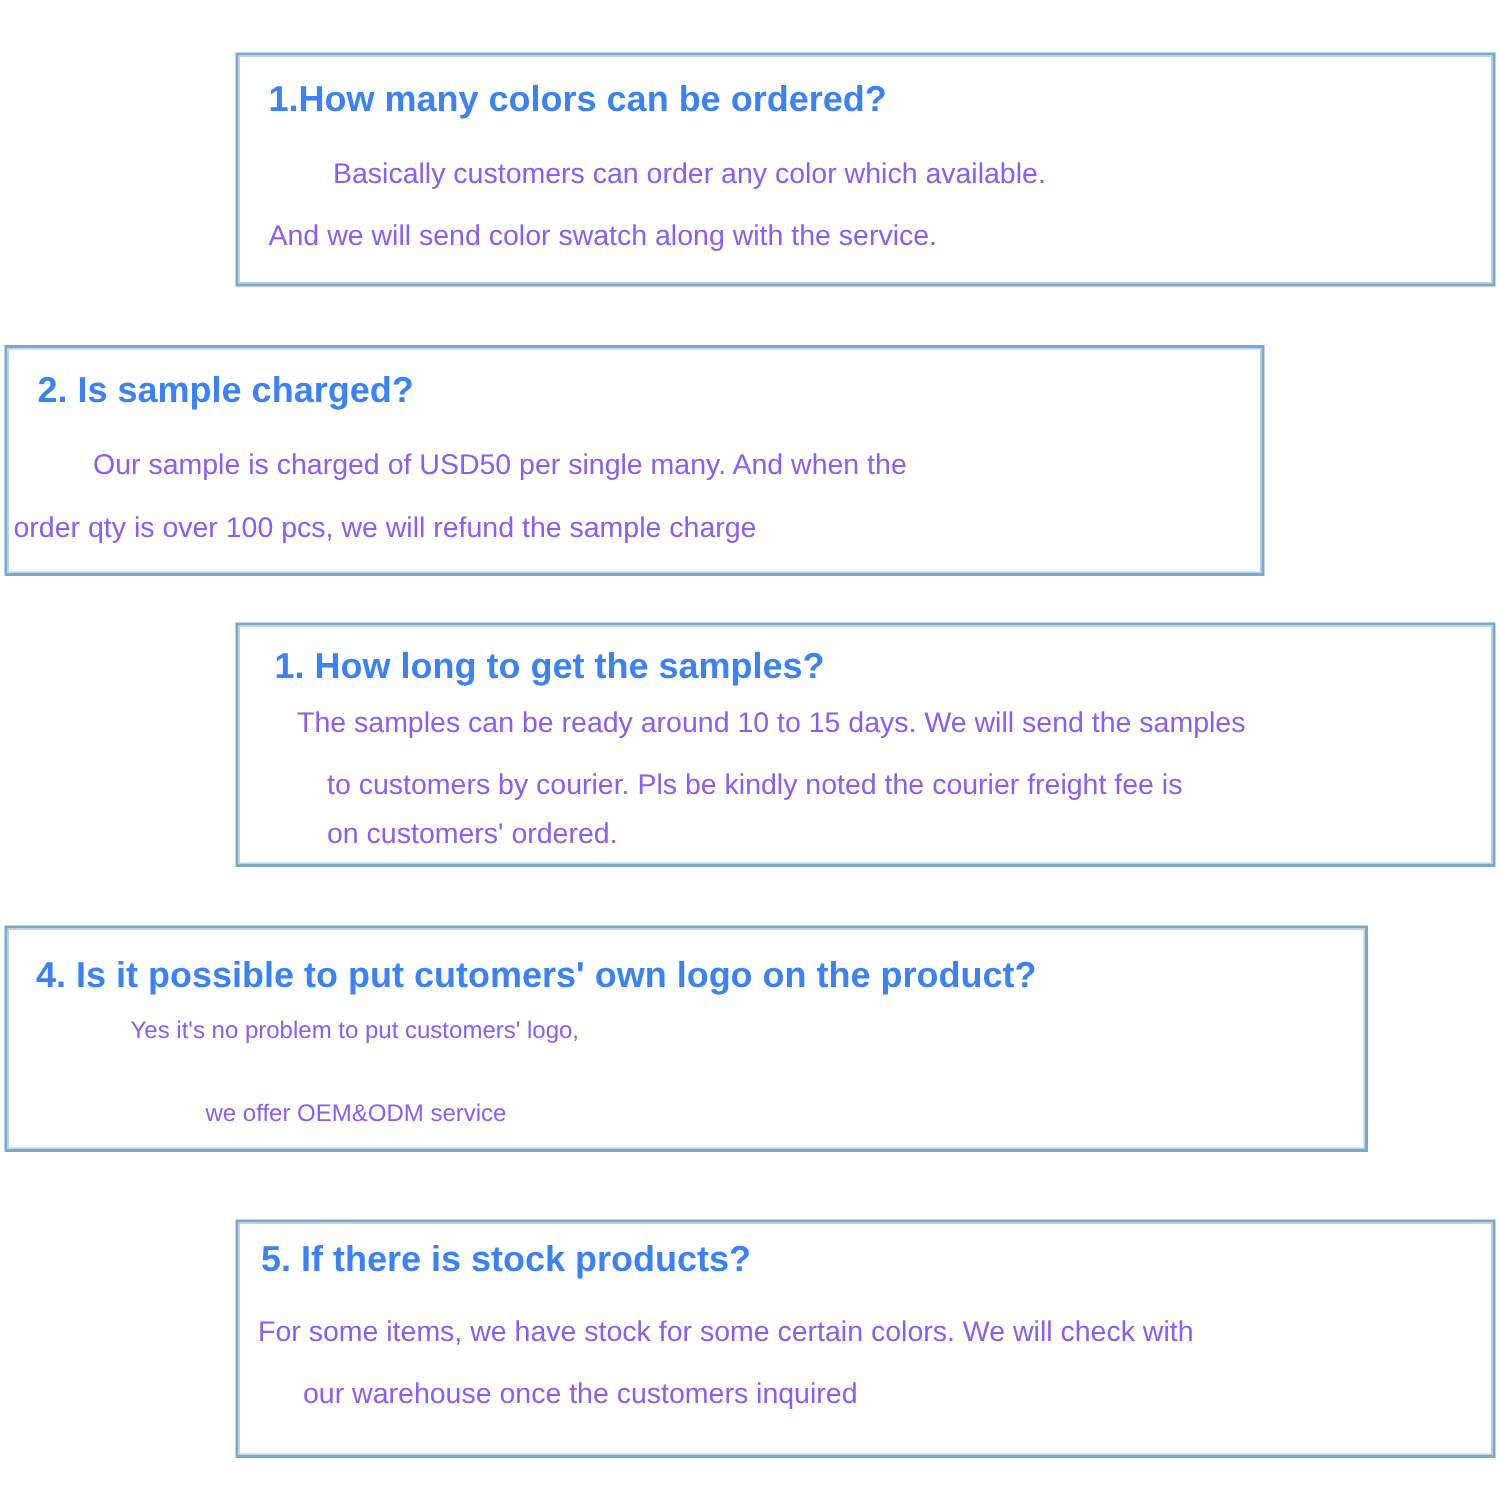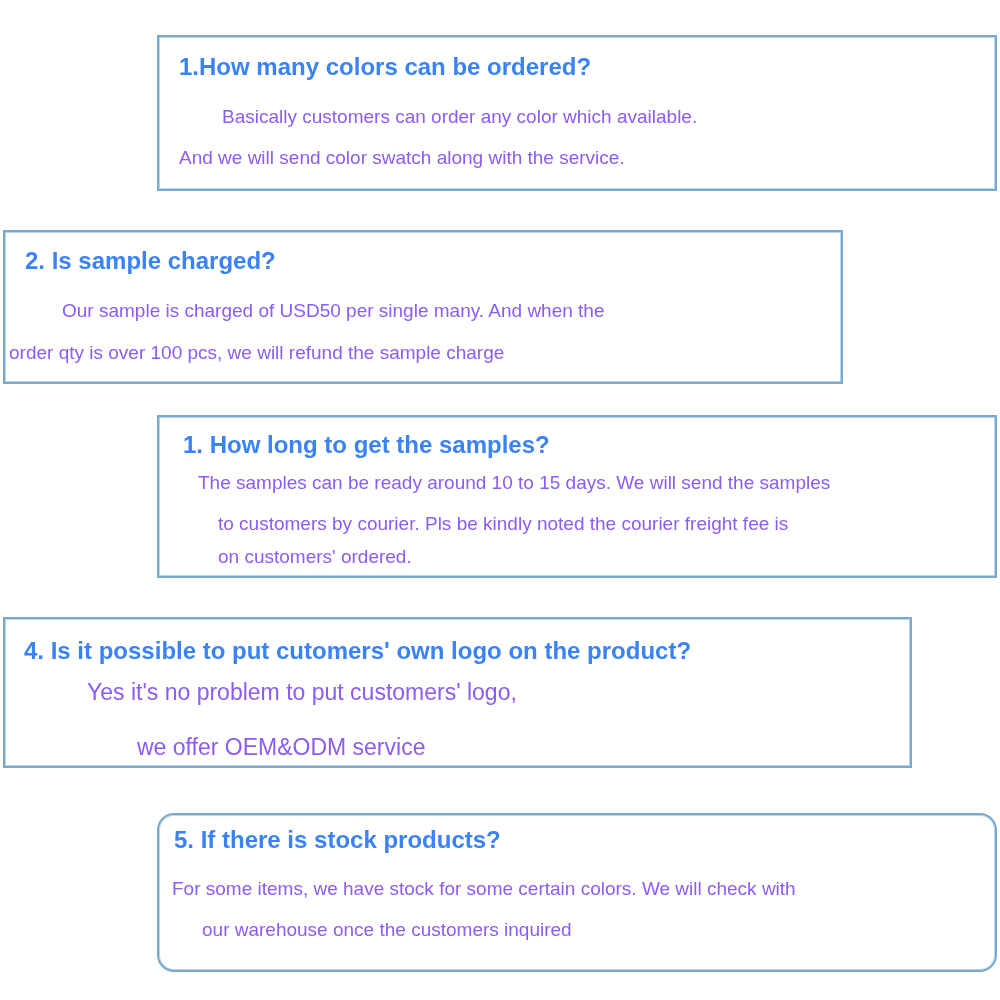--- a/index.html
+++ b/index.html
@@ -34,21 +34,21 @@
   }
   .a {
     position: absolute;
     margin: 0;
     font-weight: normal;
     font-size: 19px;
     line-height: 1.15;
     white-space: nowrap;
     color: #8b5cf6;
   }
-  .a-lg { font-size: 23px; }
+  .a-lg { font-size: 16px; }
 
   
   .box1 { left: 157px; top: 35px;  width: 840px; height: 156px; }
   .b1-q  { left: 20px;  top: 17px; }
   .b1-a0 { left: 63px;  top: 69px; }
   .b1-a1 { left: 20px;  top: 110px; }
 
   
   .box2 { left: 3px;   top: 230px; width: 840px; height: 154px; }
   .b2-q  { left: 20px;  top: 16px; }
@@ -62,21 +62,21 @@
   .b3-a1 { left: 59px;  top: 84px; margin-top: 12px; }
   .b3-a2 { left: 59px;  top: 129px; }
 
   
   .box4 { left: 3px;   top: 617px; width: 909px; height: 151px; }
   .b4-q  { left: 19px;  top: 19px; }
   .b4-a0 { left: 82px;  top: 60px; }
   .b4-a1 { left: 132px; top: 115px; }
 
   
-  .box5 { left: 157px; top: 813px; width: 840px; height: 159px; border-radius: 17px; }
+  .box5 { left: 157px; top: 813px; width: 840px; height: 159px; }
   .b5-q  { left: 15px;  top: 12px; }
   .b5-a0 { left: 13px;  top: 63px; }
   .b5-a1 { left: 43px;  top: 104px; }
 </style>
 </head>
 <body>
 
 <div class="page">
 
   <div class="faq-box box1">

